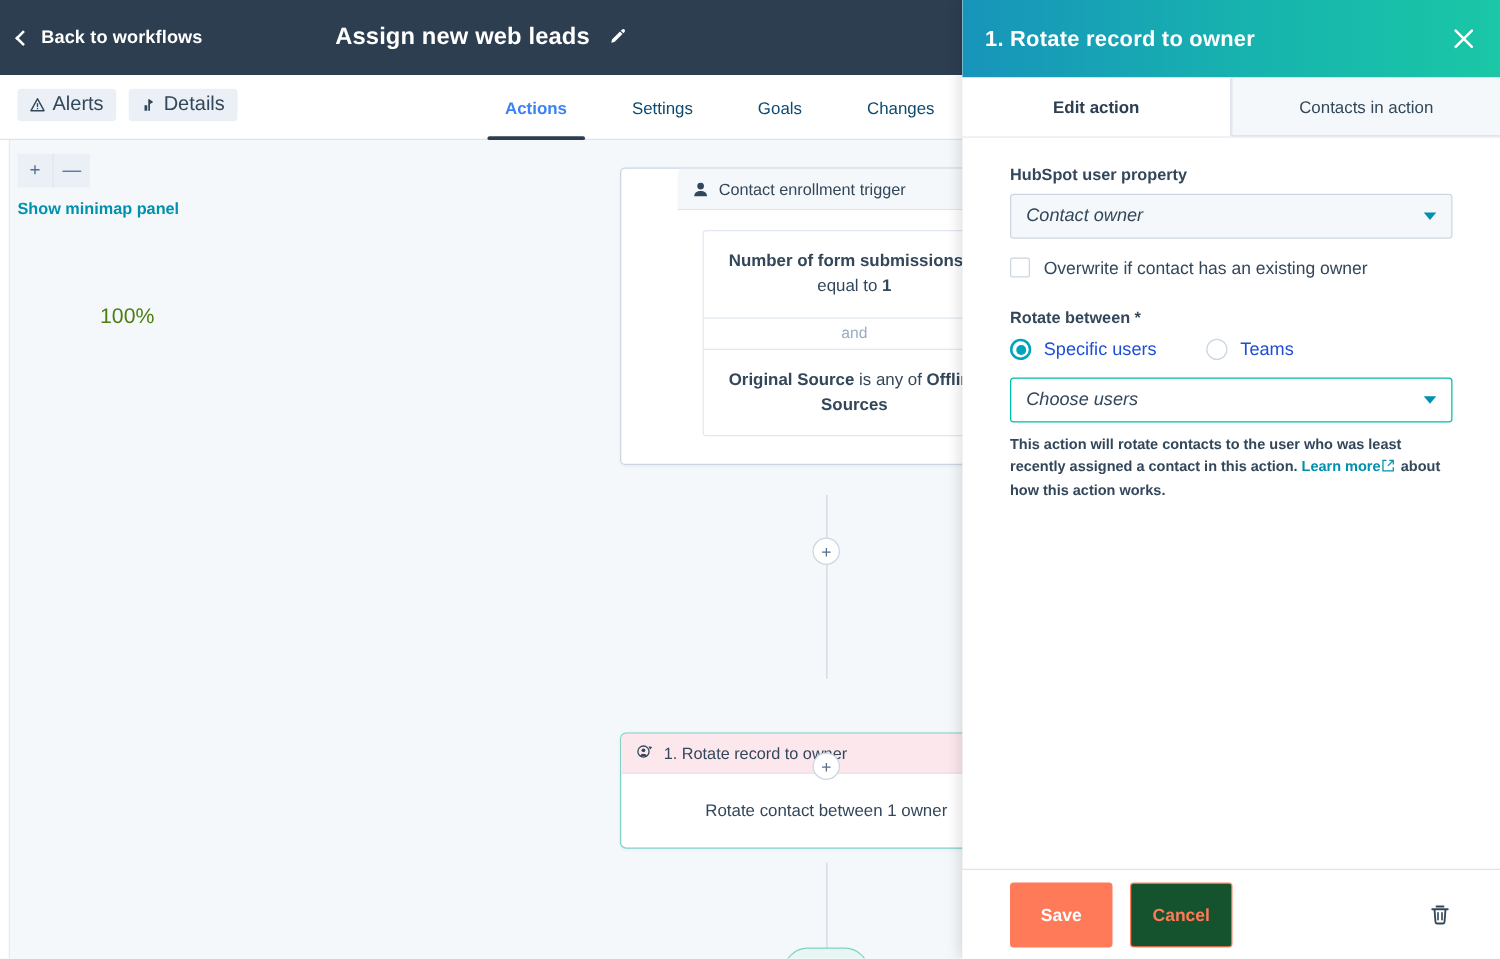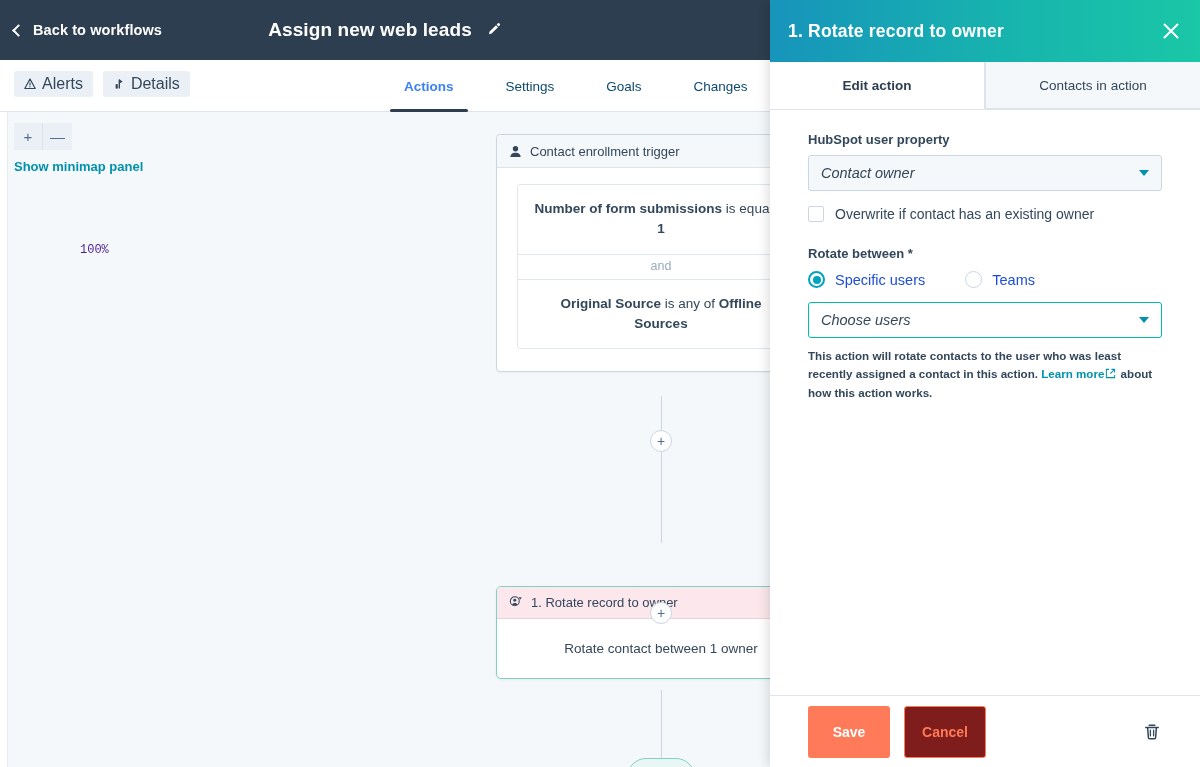--- a/index.html
+++ b/index.html
@@ -85,35 +85,36 @@
   .zoom-ctl { position: absolute; left: 14px; top: 11px; display: flex; }
   .zoom-btn {
     width: 29px; height: 27px; background: #eaf0f6;
     display: flex; align-items: center; justify-content: center;
     color: #516f90; font-size: 15px; cursor: pointer;
     border-right: 1px solid #dde3ea;
   }
   .zoom-btn:last-child { border-right: none; }
   .zoom-pct {
     position: absolute; left: 80px; top: 131px;
-    font-size: 12px; color: #4c1d95; font-family: Liberation Mono, monospace;
+    font-size: 17px; color: #4d7c0f;
   }
   .minimap-link {
     position: absolute; left: 14px; top: 47px;
     font-size: 13px; font-weight: bold; color: #0091ae; cursor: pointer;
   }
 
   
   .flow { position: absolute; left: 0; top: 0; width: 770px; height: 655px; }
 
   .node-trigger {
     position: absolute; left: 496px; top: 22px;
     width: 330px; background: #ffffff;
     border: 1px solid #cbd6e2; border-radius: 4px;
     box-shadow: 0 1px 2px rgba(0,0,0,.04);
+    padding-left: 45px;
   }
   .node-trigger-head {
     height: 33px; background: #f5f8fa;
     border-bottom: 1px solid #dfe3eb;
     display: flex; align-items: center; gap: 8px; padding: 0 12px;
     font-size: 13px; color: #33475b;
     border-radius: 4px 4px 0 0;
   }
   .trigger-body { padding: 16px 20px 22px; }
   .filter-group {
@@ -252,21 +253,21 @@
     display: flex; align-items: center; padding: 0 38px;
     background: #ffffff;
   }
   .btn {
     height: 52px; min-width: 82px; border-radius: 3px;
     display: flex; align-items: center; justify-content: center;
     font-size: 14px; font-weight: bold; cursor: pointer;
   }
   .btn-primary { background: #ff7a59; color: #fff; }
   .btn-secondary {
-    background: #7f1d1d; color: #ff7a59; border: 1.5px solid #ff7a59; margin-left: 14px;
+    background: #14532d; color: #ff7a59; border: 1.5px solid #ff7a59; margin-left: 14px;
   }
   .trash-btn { margin-left: auto; cursor: pointer; display: flex; }
 </style>
 </head>
 <body>
 
 <div id="app">
 
   <div id="main-area">
 

